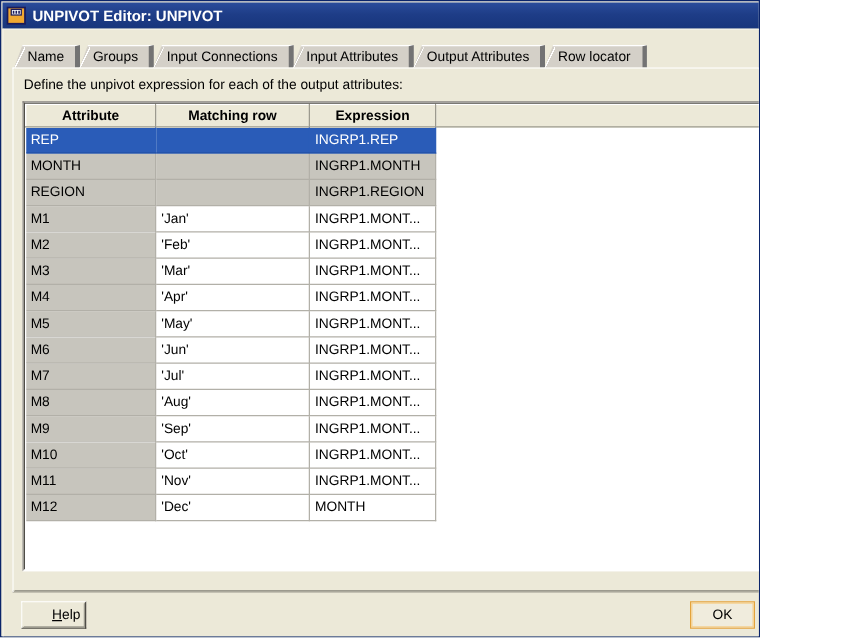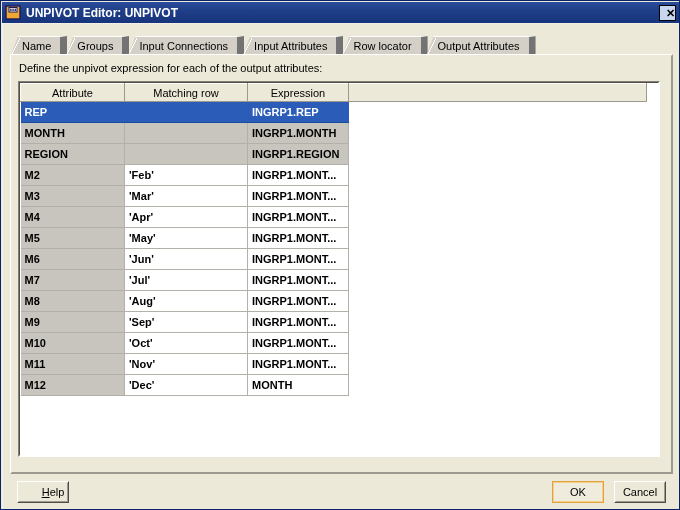--- a/index.html
+++ b/index.html
@@ -10,21 +10,21 @@
   }
   body {
     font-family: "Liberation Sans", sans-serif;
     font-size: 11px;
     -webkit-font-smoothing: none;
   }
 
   
   .window {
     position: relative;
-    width: 680px;
+    width: 608px;
     height: 510px;
     box-sizing: border-box;
     background: #ece9d8;
     border: 1px solid #0a246a;
     overflow: hidden;
   }
 
   
   .titlebar {
     position: absolute;
@@ -100,21 +100,21 @@
     position: relative;
     height: 19px;
     box-sizing: border-box;
     background: #d4d0c8;
     color: #000000;
     font-size: 11px;
     line-height: 18px;
     padding: 0 9px 0 11px;
     white-space: nowrap;
     border-top: 1px solid #ffffff;
-    border-right: 7px solid #737373;
+    border-right: 4px solid #737373;
     margin-right: -1px;
     cursor: default;
     
     clip-path: polygon(7px 0, 100% 0, 100% 100%, 0 100%);
   }
   .tab::before {
     content: "";
     position: absolute;
     left: 0; top: 0;
     width: 9px; height: 100%;
@@ -192,37 +192,36 @@
   }
   table.grid th {
     box-sizing: border-box;
     height: 18px;
     background: #ece9d8;
     border-top: 1px solid #ffffff;
     border-left: 1px solid #ffffff;
     border-right: 1px solid #9c9a8e;
     border-bottom: 1px solid #9c9a8e;
     font-size: 11px;
-    font-weight: normal;
+    font-weight: bold;
     color: #000000;
     text-align: center;
     padding: 0;
   }
   table.grid td {
     box-sizing: border-box;
     height: 21px;
     font-size: 11px;
     color: #000000;
     padding: 0 0 0 4px;
     border-right: 1px solid #b2b0a8;
     border-bottom: 1px solid #b2b0a8;
     background: #ffffff;
     white-space: nowrap;
     overflow: hidden;
-    font-weight: bold;
   }
   table.grid td.attr-cell {
     background: #c7c5bd;
   }
   tr.readonly td {
     background: #c7c5bd;
   }
   tr.selected td,
   tr.selected td.attr-cell {
     background: #2a5cb8;
@@ -303,22 +302,22 @@
     <button class="title-close">✕</button>
   </div>
 
   <div class="client">
 
     <div class="tabstrip">
       <div class="tab">Name</div>
       <div class="tab">Groups</div>
       <div class="tab">Input Connections</div>
       <div class="tab">Input Attributes</div>
+      <div class="tab">Output Attributes</div>
       <div class="tab">Row locator</div>
-      <div class="tab">Output Attributes</div>
     </div>
 
     <div class="panel">
       <div class="panel-inner"></div>
 
       <div class="instruction">Define the unpivot expression for each of the output attributes:</div>
 
       <div class="table-wrap">
         <div class="table-wrap-inner"></div>
         <table class="grid">
@@ -349,20 +348,26 @@
                 <td>INGRP1.MONTH</td>
                 <td style="border: none; background: rgb(255, 255, 255);"></td>
               </tr>
               <tr class="readonly">
                 <td class="attr-cell">REGION</td>
                 <td></td>
                 <td>INGRP1.REGION</td>
                 <td style="border: none; background: rgb(255, 255, 255);"></td>
               </tr>
               <tr>
+                <td class="attr-cell">M1</td>
+                <td>'Jan'</td>
+                <td>INGRP1.MONT...</td>
+                <td style="border: none; background: rgb(255, 255, 255);"></td>
+              </tr>
+              <tr>
                 <td class="attr-cell">M2</td>
                 <td>'Feb'</td>
                 <td>INGRP1.MONT...</td>
                 <td style="border: none; background: rgb(255, 255, 255);"></td>
               </tr>
               <tr>
                 <td class="attr-cell">M3</td>
                 <td>'Mar'</td>
                 <td>INGRP1.MONT...</td>
                 <td style="border: none; background: rgb(255, 255, 255);"></td>

